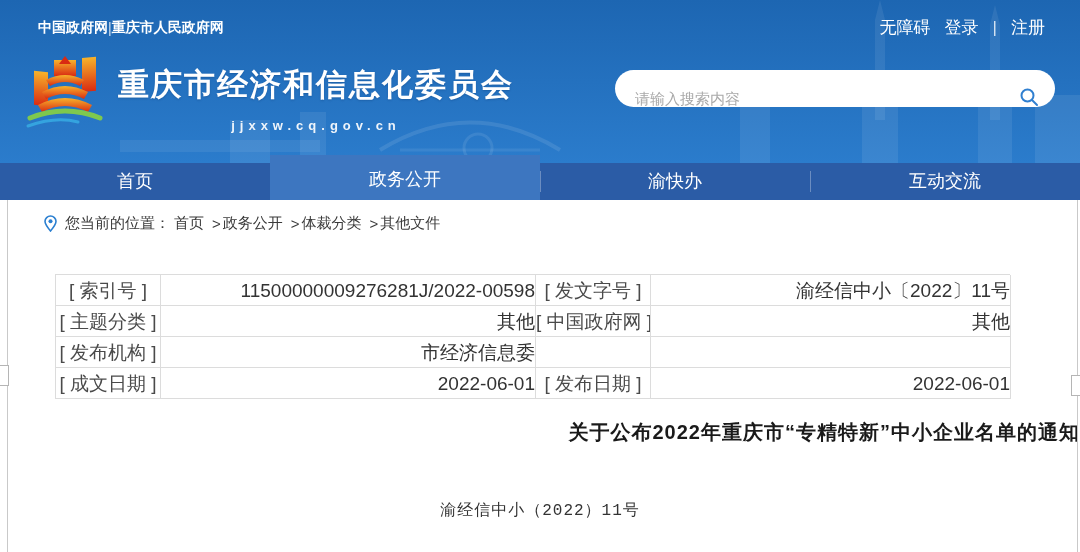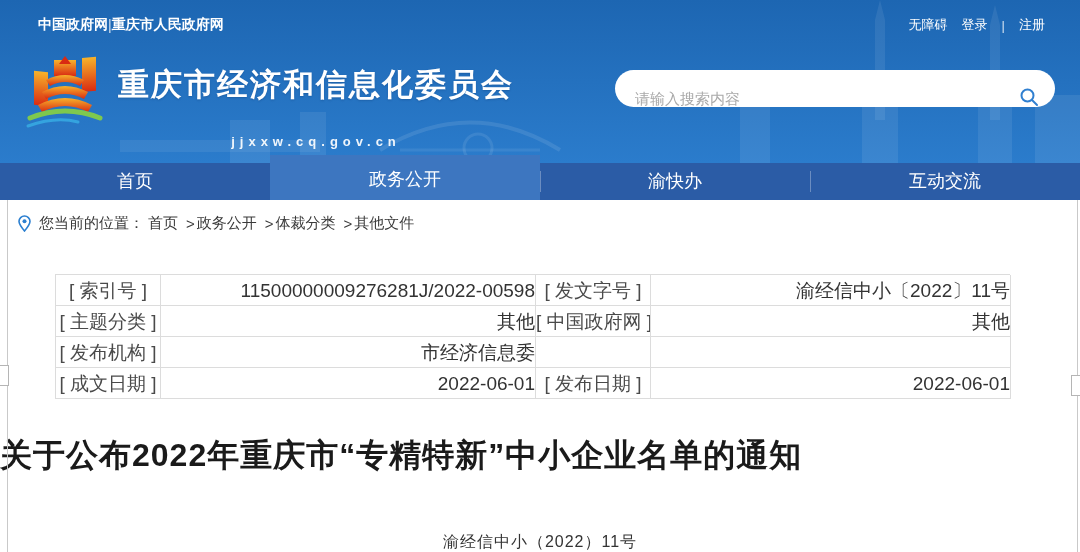--- a/index.html
+++ b/index.html
@@ -21,33 +21,33 @@
     background:linear-gradient(180deg,var(--header-blue-top) 0%,var(--header-blue-bottom) 100%);
     overflow:hidden;
   }
   .header-decor{position:absolute;top:0;left:0;width:100%;height:100%;pointer-events:none;}
   .topbar{
     position:absolute;top:16px;left:38px;right:35px;
     display:flex;justify-content:space-between;align-items:center;
     color:#ffffff;font-size:14px;
   }
   .topbar-left{display:flex;align-items:center;gap:0;font-weight:bold;}
-  .topbar-right{display:flex;align-items:center;gap:14px;font-size:13px;font-weight:normal;}
+  .topbar-right{display:flex;align-items:center;gap:14px;font-size:17px;font-weight:normal;}
   .topbar a{color:#ffffff;text-decoration:none;cursor:pointer;}
   .top-divider{opacity:.8;font-weight:normal;}
 
   .brand{position:absolute;left:26px;top:56px;display:flex;align-items:flex-start;text-align:center;}
   .logo{width:78px;height:82px;margin-right:14px;}
   .brand-text{padding-top:8px;}
   .site-name{
     color:#ffffff;font-size:31px;font-weight:bold;letter-spacing:2px;
     text-shadow:0 1px 2px rgba(0,40,90,.25);
   }
   .site-url{
-    color:rgba(255,255,255,.92);font-size:13px;letter-spacing:5px;margin-top:28px;font-weight:bold;
+    color:rgba(255,255,255,.92);font-size:13px;letter-spacing:5px;margin-top:12px;font-weight:bold;
   }
 
   .search{
     position:absolute;right:25px;top:70px;width:440px;height:37px;
     background:#ffffff;border-radius:19px;display:flex;align-items:flex-end;
     padding:0 16px 0 20px;
   }
   .search input{
     flex:1;border:none;outline:none;font-size:15px;color:#333;background:transparent;
     font-family:"Liberation Sans","DejaVu Sans",sans-serif;
@@ -76,21 +76,21 @@
   .edge-line{position:absolute;top:0;bottom:0;width:1px;background:#c9c9c9;}
   .edge-line.left{left:7px;}
   .edge-line.right{right:2px;}
   .edge-handle{
     position:absolute;width:9px;height:21px;background:#ffffff;border:1px solid #b5b5b5;
   }
   .edge-handle.left{left:0;top:165px;border-left:none;}
   .edge-handle.right{right:0;top:175px;border-right:none;}
 
   .breadcrumb{
-    display:flex;align-items:center;padding:14px 0 0 18px;
+    display:flex;align-items:center;padding:14px 0 0 44px;
     font-size:15px;color:#3a3a3a;
   }
   .pin-icon{width:13px;height:17px;margin-right:8px;flex:0 0 auto;}
   .crumb-prefix{margin-right:4px;}
   .crumb-item{cursor:pointer;}
   .crumb-sep{margin:0 2px 0 8px;color:#3a3a3a;}
 
   .meta-table{
     margin:41px 0 0 55px;width:955px;
     display:grid;grid-template-columns:105px 375px 115px 360px;
@@ -101,26 +101,26 @@
   .meta-cell{
     height:31px;line-height:31px;
     border-right:1px solid var(--border-gray);
     border-bottom:1px solid var(--border-gray);
     white-space:nowrap;overflow:hidden;
   }
   .meta-label{text-align:center;color:#4a4a4a;}
   .meta-value{padding-left:18px;text-align:right;}
 
   .doc-title{
-    margin-top:35px;text-align:left;
-    font-size:32px;font-weight:bold;color:#1a1a1a;letter-spacing:1px;
+    margin-top:20px;text-align:right;
+    font-size:20px;font-weight:bold;color:#1a1a1a;letter-spacing:1px;
   }
   .doc-number{
     margin-top:54px;text-align:center;
-    font-family:Liberation Sans, sans-serif;
+    font-family:Liberation Mono, monospace;
     font-size:16px;color:#333;letter-spacing:1px;
   }
 </style>
 </head>
 <body>
 
 <div class="header">
   <svg class="header-decor" viewBox="0 0 1080 163" xmlns="http://www.w3.org/2000/svg">
     <g fill="rgba(255,255,255,0.08)">
       <polygon points="875,20 880,0 885,20 885,120 875,120"></polygon>

